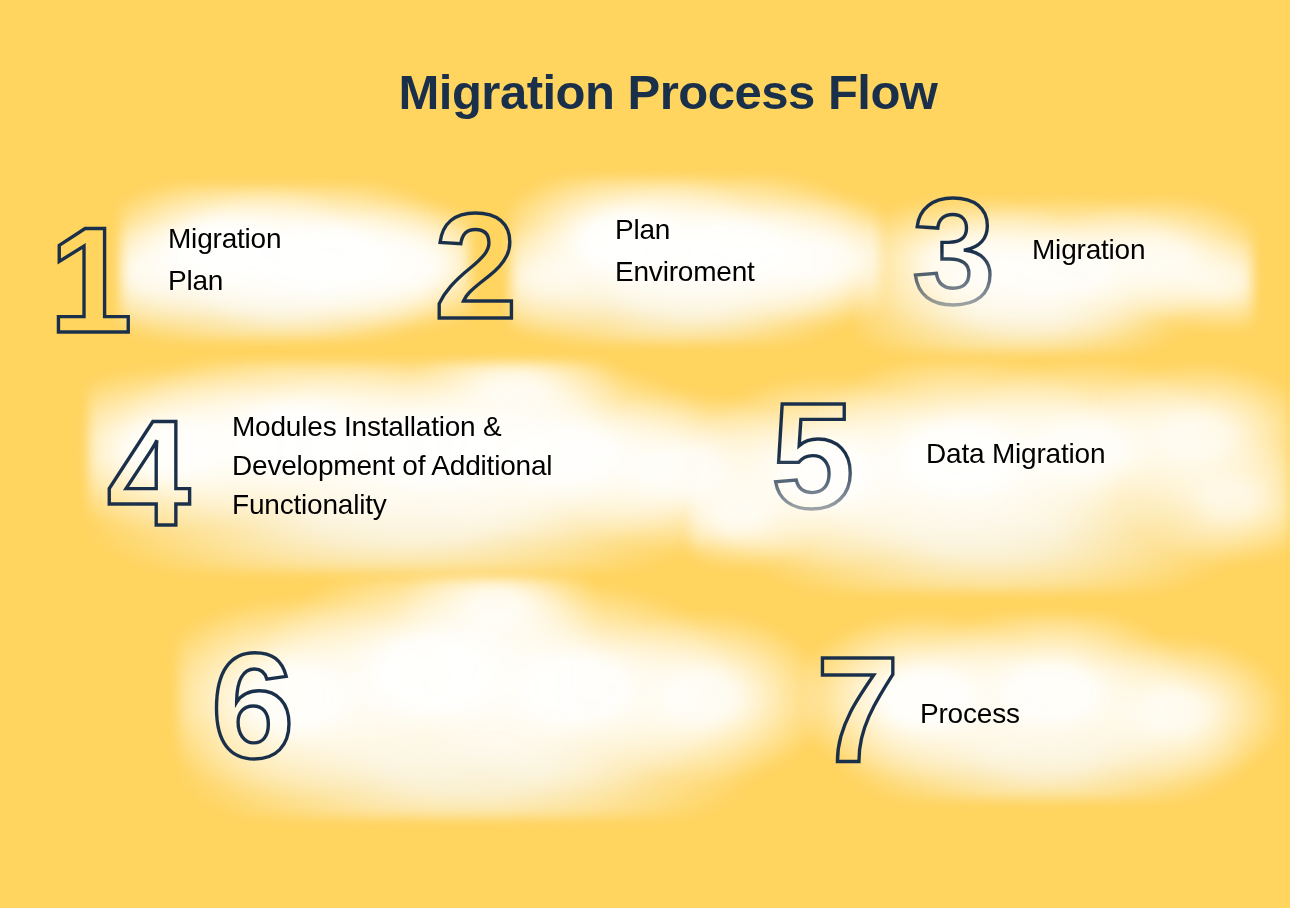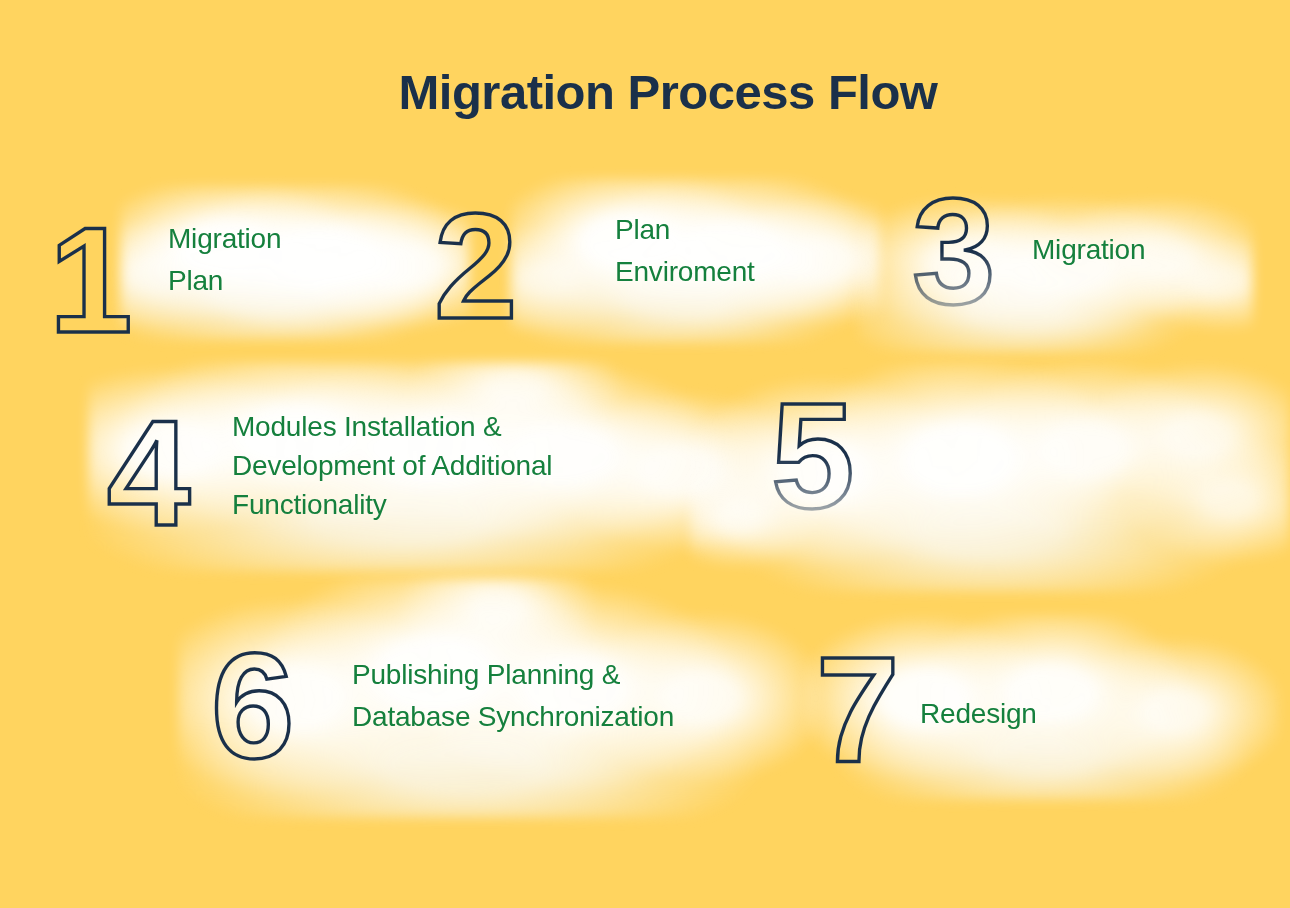--- a/index.html
+++ b/index.html
@@ -25,21 +25,21 @@
     font-family:"Liberation Sans", sans-serif;
     font-weight:700;font-size:150px;
     fill:none;stroke:#1A304A;stroke-width:3.4px;
   }
   .num.fade{
     -webkit-mask-image:linear-gradient(to bottom,#000 48%,rgba(0,0,0,.12) 95%);
     mask-image:linear-gradient(to bottom,#000 48%,rgba(0,0,0,.12) 95%);
   }
   .label{
     position:absolute;z-index:2;
-    font-size:28px;line-height:42px;color:#15803d;
+    font-size:28px;line-height:42px;color:#000000;
     white-space:pre-line;letter-spacing:-.2px;
   }
   .label.tight{line-height:39px;}
 
   .cloud1{left:120px;top:185px;width:350px;height:155px;background:
     radial-gradient(ellipse 40% 46% at 30% 40%, rgba(255,255,255,.98) 32%, rgba(255,255,255,0) 100%),
     radial-gradient(ellipse 44% 52% at 58% 46%, rgba(255,255,255,.98) 32%, rgba(255,255,255,0) 100%),
     radial-gradient(ellipse 34% 42% at 81% 52%, rgba(255,255,255,.90) 28%, rgba(255,255,255,0) 100%),
     radial-gradient(ellipse 52% 40% at 42% 72%, rgba(250,243,222,.92) 28%, rgba(250,243,222,0) 100%),
     radial-gradient(ellipse 28% 36% at 11% 58%, rgba(255,255,255,.85) 24%, rgba(255,255,255,0) 100%);}
@@ -125,32 +125,31 @@
     <div class="label tight" style="left:232px;top:407px">Modules Installation &amp;
 Development of Additional
 Functionality</div>
   </section>
 
   <section class="step">
     <div class="cloud cloud5"></div>
     <svg class="num fade" style="left:767px;top:372px" width="140" height="175" viewBox="0 0 140 175">
       <text x="4" y="136">5</text>
     </svg>
+    <div class="label" style="left:926px;top:433px">Data Migration</div>
   </section>
 
   <section class="step">
     <div class="cloud cloud6"></div>
     <svg class="num" style="left:207px;top:622px" width="140" height="175" viewBox="0 0 140 175">
       <text x="4" y="136">6</text>
     </svg>
-    <div class="label" style="left:352px;top:654px">Publishing Planning &amp;
-Database Synchronization</div>
   </section>
 
   <section class="step">
     <div class="cloud cloud7"></div>
     <svg class="num" style="left:812px;top:626px" width="140" height="175" viewBox="0 0 140 175">
       <text x="4" y="136">7</text>
     </svg>
-    <div class="label" style="left:920px;top:693px">Redesign</div>
+    <div class="label" style="left:920px;top:693px">Process</div>
   </section>
 
 </div>
 
 </body></html>

